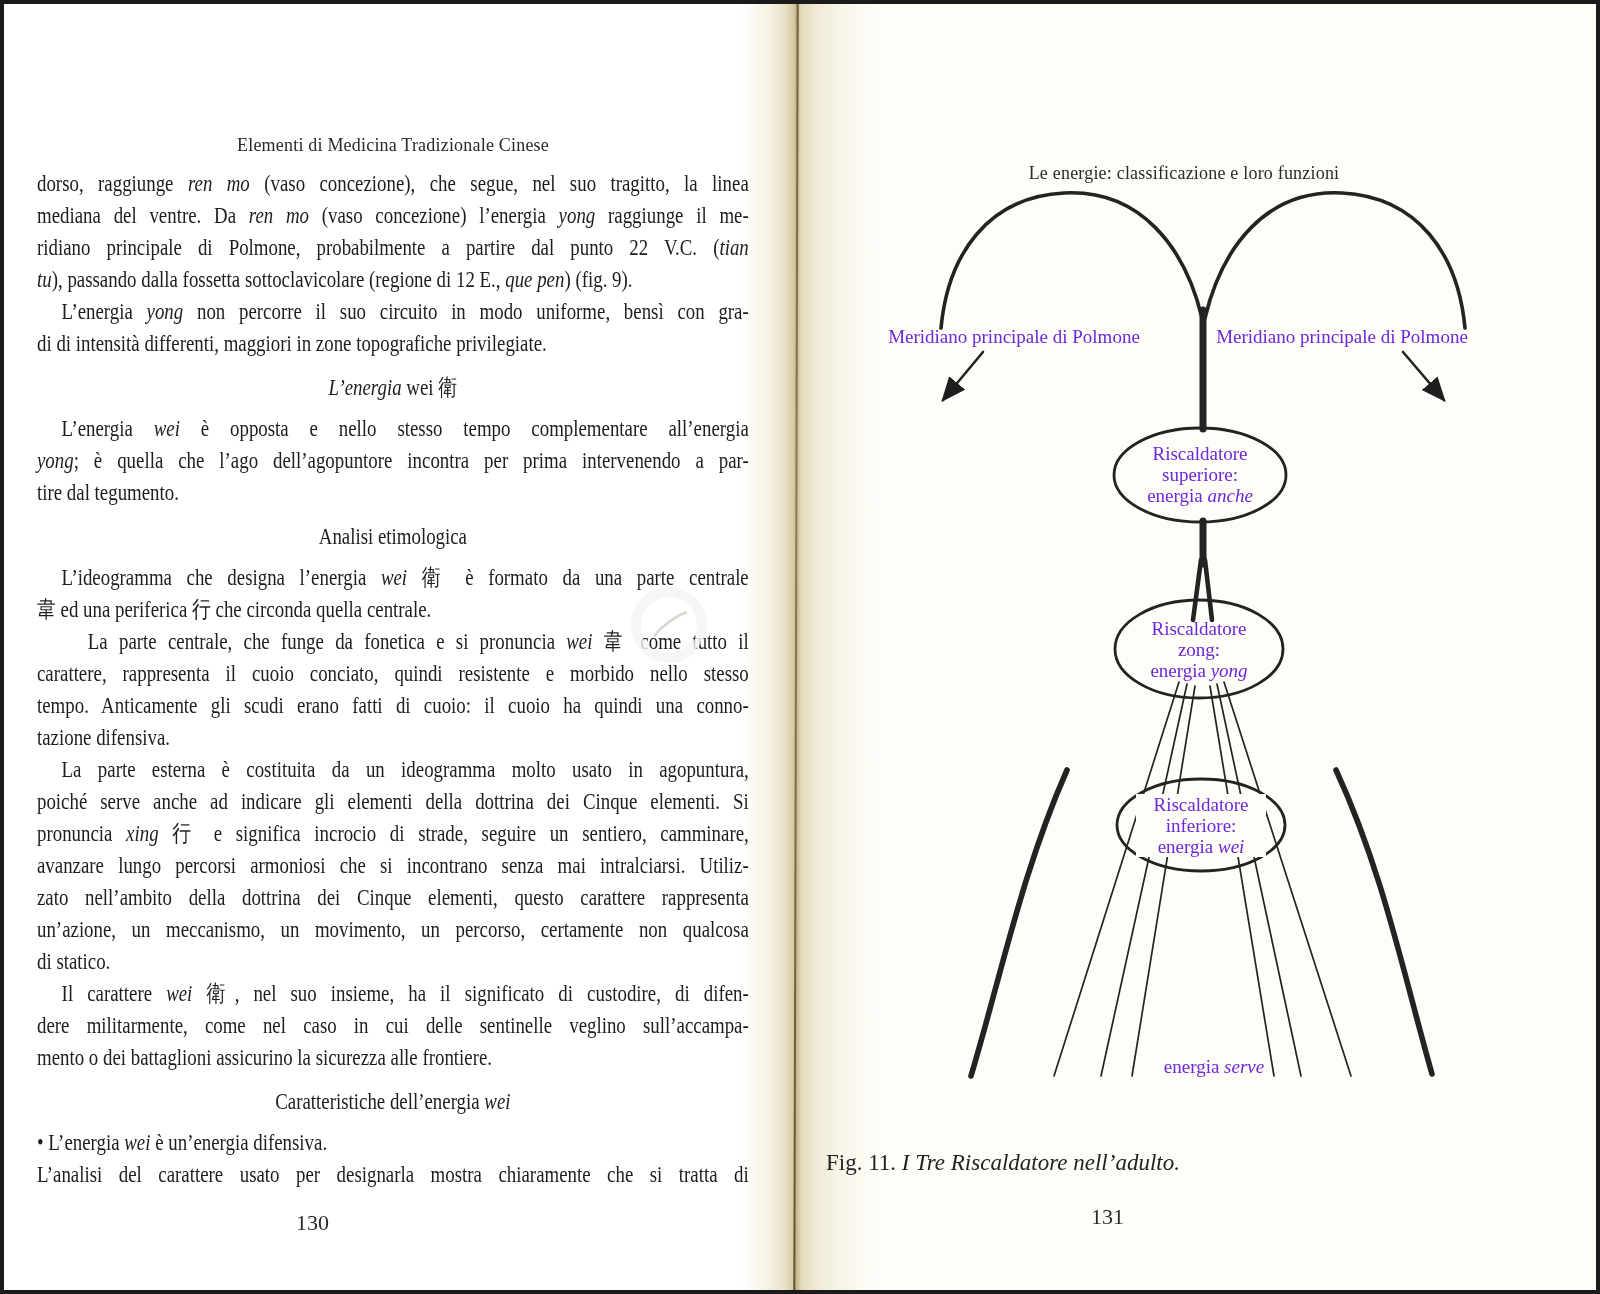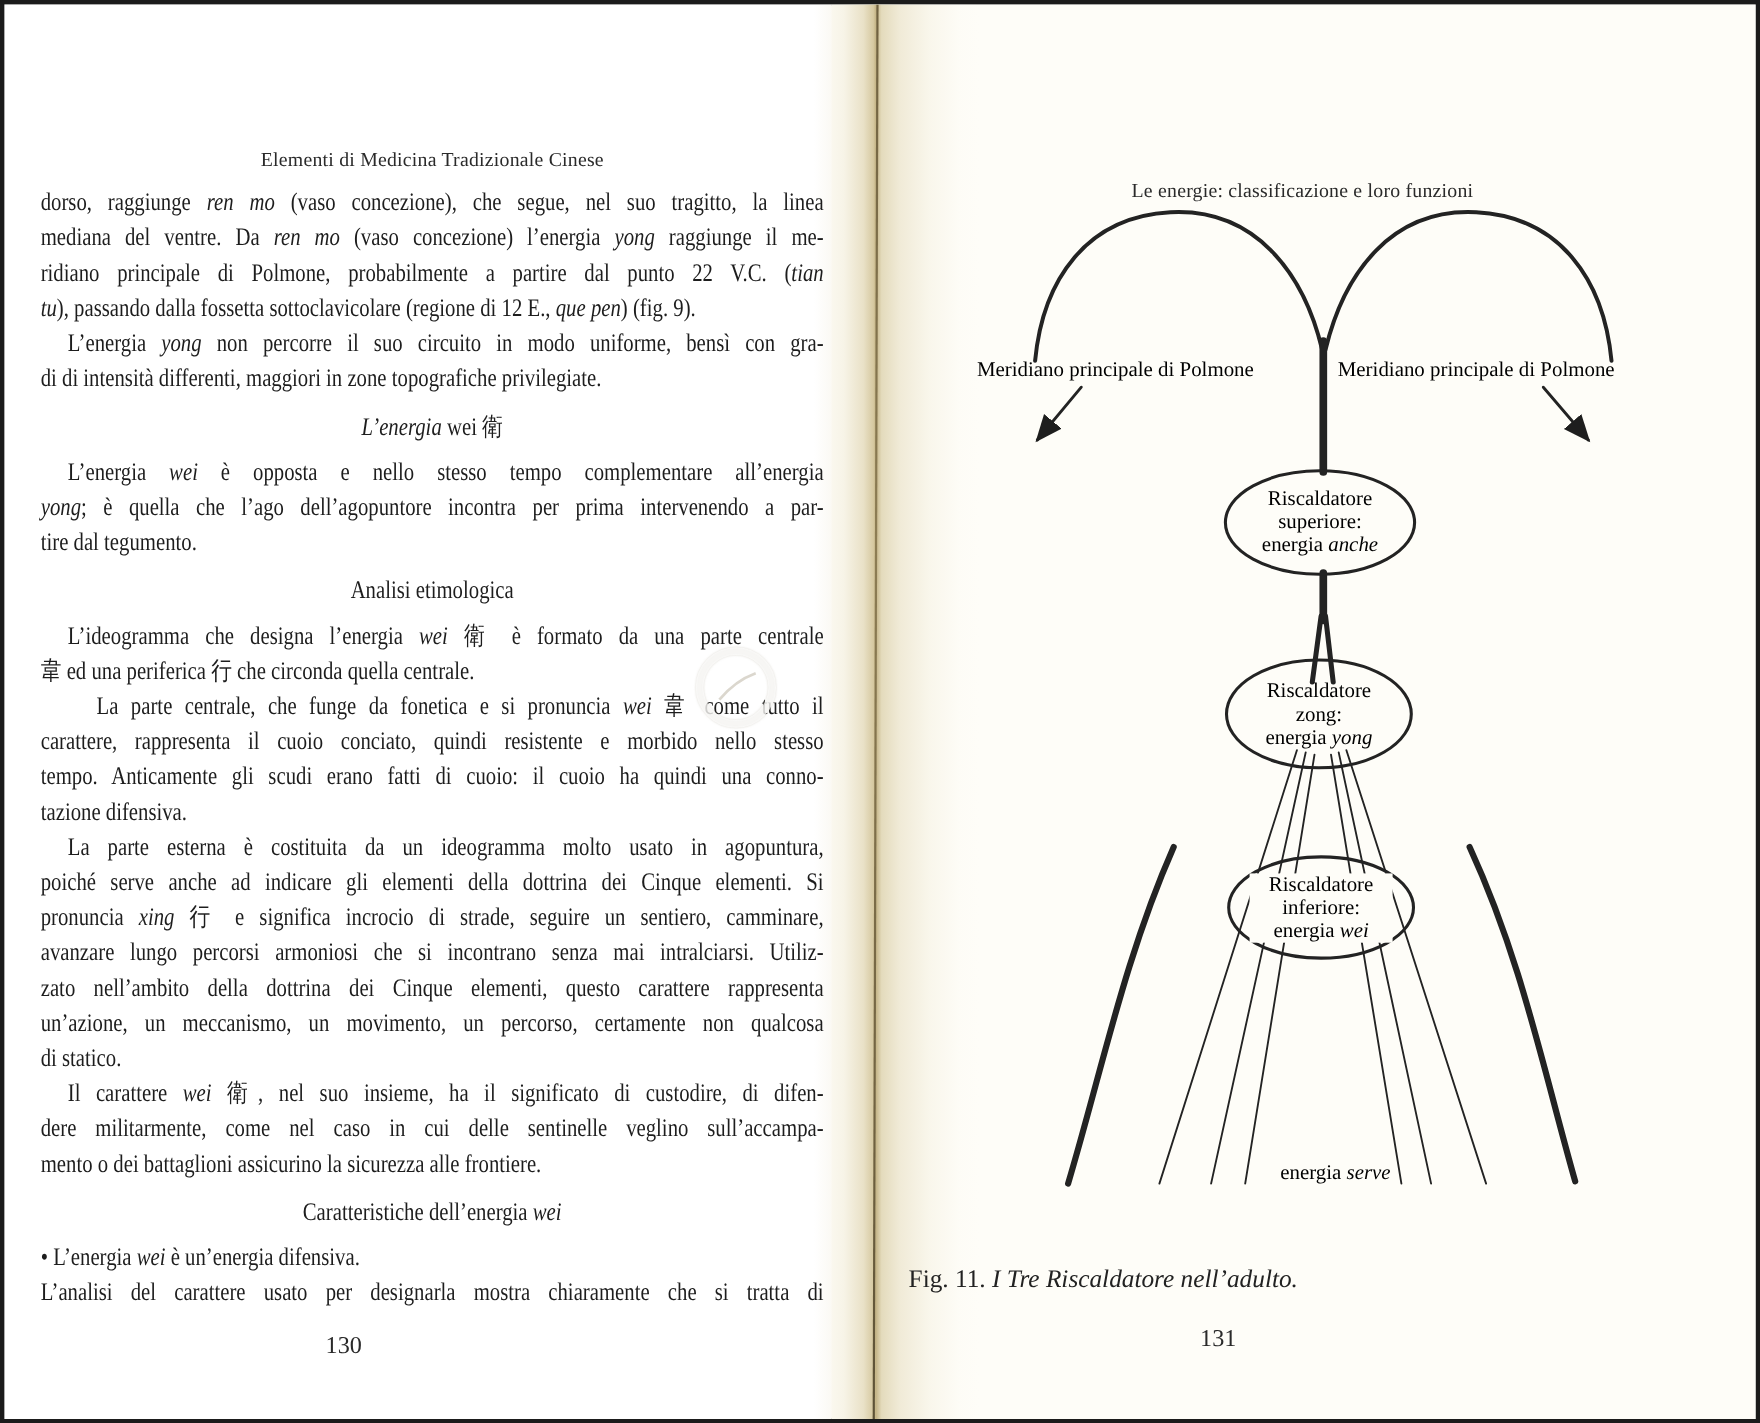--- a/index.html
+++ b/index.html
@@ -44,21 +44,21 @@
     font-size:23px;line-height:32px;}
   #left-body .line{text-align:justify;text-align-last:justify;}
   #left-body .line.last{text-align-last:left;}
   #left-body .para.ind1 .line.first{text-indent:30px;}
   #left-body .para.ind2 .line.first{text-indent:62px;}
   #left-body .heading{text-align:center;margin:12px 0 9px;}
   .it{font-style:italic;}
 
   
   #diagram-svg{position:absolute;left:0;top:0;width:1600px;height:1294px;pointer-events:none;}
-  .dlab{position:absolute;text-align:center;font-size:19px;line-height:21px;color:#000000;}
+  .dlab{position:absolute;text-align:center;font-size:19px;line-height:21px;color:#6d28d9;}
   .dlab.bg{background:#fefdf8;}
   #lab-meridian-left{left:880px;top:322px;width:260px;}
   #lab-meridian-right{left:1208px;top:322px;width:260px;}
   #lab-ell-1{left:1116px;top:439px;width:160px;}
   #lab-ell-2{left:1115px;top:614px;width:160px;}
   #lab-ell-3{left:1132px;top:790px;width:130px;}
   #lab-yuan{left:1120px;top:1052px;width:180px;}
   #fig-caption{position:absolute;left:822px;top:1146px;font-size:23px;color:#222;}
 
   

